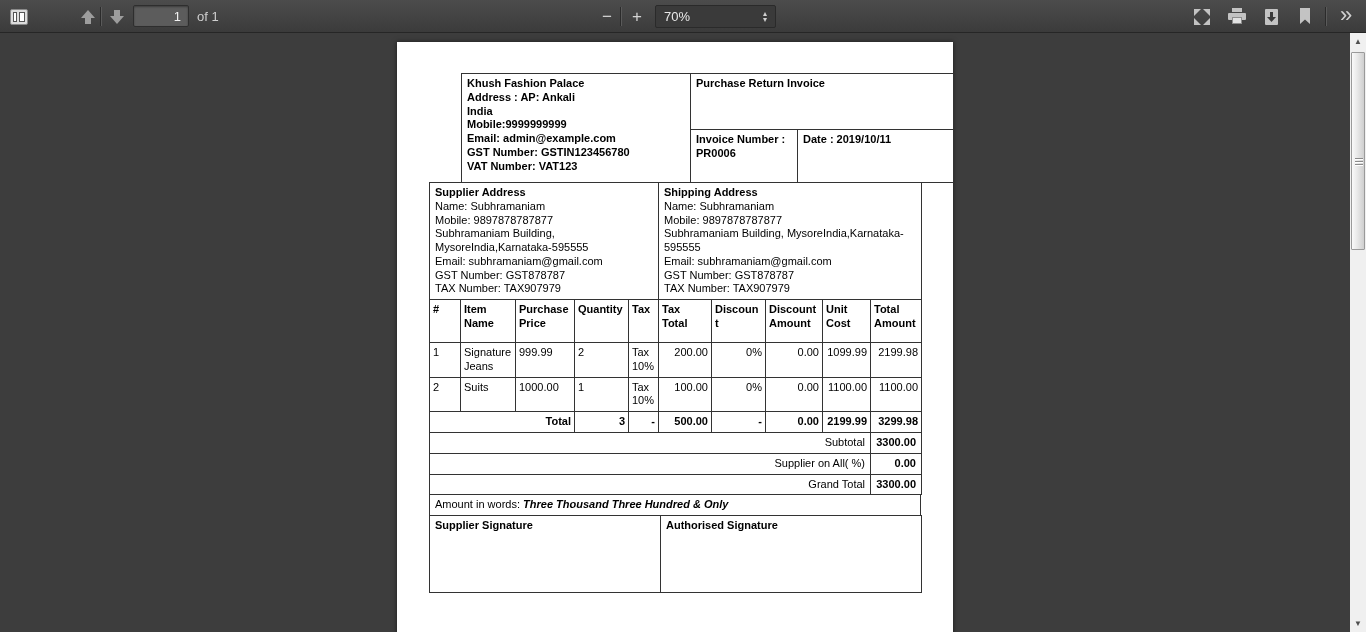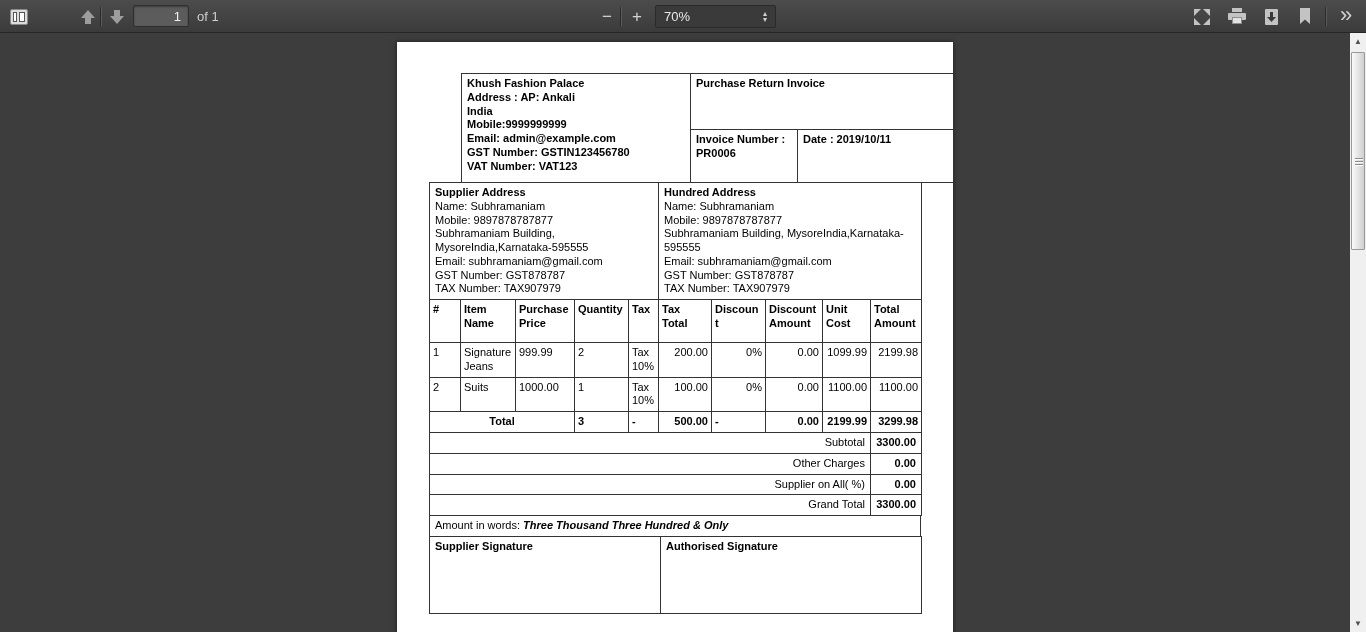--- a/index.html
+++ b/index.html
@@ -52,21 +52,21 @@
   .invoice td { border:1px solid #333; padding:3px 5px; vertical-align:top; word-wrap:break-word; }
   .b { font-weight:bold; }
   .company-cell { padding:6px 8px 6px 10px; }
   .title-cell { height:56px; font-weight:bold; padding:5px 8px; }
   .invnum-cell { height:53px; font-weight:bold; padding:5px 8px; }
   .date-cell { font-weight:bold; padding:5px 8px; }
   .addr-cell { height:117px; padding:5px 8px; }
   .items-hdr td { font-weight:bold; padding:3px; height:43px; }
   .items-row td { padding:3px; height:34px; }
   .num { text-align:right; white-space:nowrap; }
-  .total-row td { font-weight:bold; vertical-align:middle; height:21px; padding:2px 3px; }
+  .total-row td { font-weight:bold; vertical-align:middle; height:21px; padding:2px 3px;text-align:right; }
   .total-label { text-align:center; }
   .sum-label { text-align:right; font-weight:normal; vertical-align:middle; height:20px; padding:2px 6px; }
   .sum-value { text-align:right; font-weight:bold; vertical-align:middle; white-space:nowrap; padding:2px 3px; }
   .words-cell { height:20px; padding:3px 5px; }
   .words-text { font-weight:bold; font-style:italic; }
   .sig-cell { height:77px; font-weight:bold; padding:5px 8px; }
 
   
   .scrollbar { position:absolute; right:0; top:0; width:16px; height:599px; background:#f0f0f0; }
   .scroll-btn { position:absolute; left:0; width:16px; height:17px; background:#f0f0f0;
@@ -197,21 +197,21 @@
             <div class="b">Supplier Address</div>
             <div>Name: Subhramaniam</div>
             <div>Mobile: 9897878787877</div>
             <div>Subhramaniam Building,</div>
             <div>MysoreIndia,Karnataka-595555</div>
             <div>Email: subhramaniam@gmail.com</div>
             <div>GST Number: GST878787</div>
             <div>TAX Number: TAX907979</div>
           </td>
           <td class="addr-cell">
-            <div class="b">Hundred Address</div>
+            <div class="b">Shipping Address</div>
             <div>Name: Subhramaniam</div>
             <div>Mobile: 9897878787877</div>
             <div>Subhramaniam Building, MysoreIndia,Karnataka-595555</div>
             <div>Email: subhramaniam@gmail.com</div>
             <div>GST Number: GST878787</div>
             <div>TAX Number: TAX907979</div>
           </td>
         </tr>
       </tbody>
         </table>
@@ -281,24 +281,20 @@
 
       <table>
         <colgroup>
             <col style="width:441px">
             <col style="width:51px">
           </colgroup>
         <tbody>
             <tr>
           <td class="sum-label">Subtotal</td>
           <td class="sum-value">3300.00</td>
-        </tr>
-        <tr>
-          <td class="sum-label">Other Charges</td>
-          <td class="sum-value">0.00</td>
         </tr>
         <tr>
           <td class="sum-label">Supplier on All( %)</td>
           <td class="sum-value">0.00</td>
         </tr>
         <tr>
           <td class="sum-label">Grand Total</td>
           <td class="sum-value">3300.00</td>
         </tr>
       </tbody>

